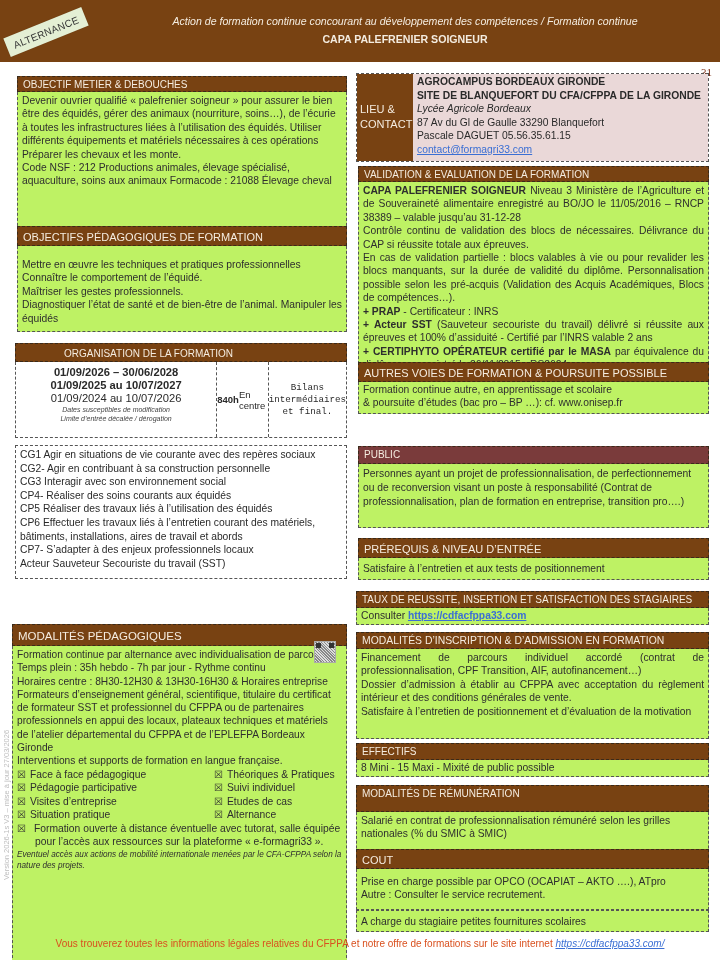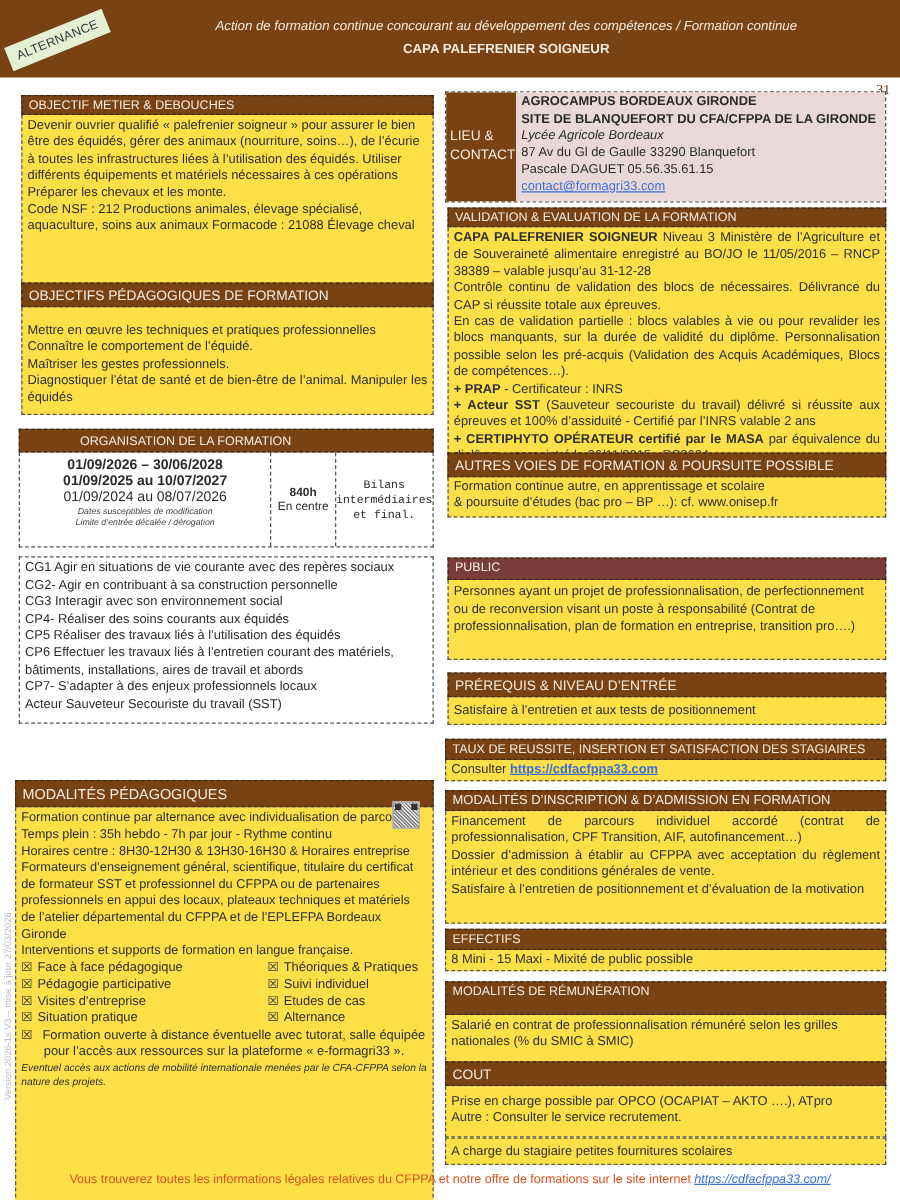--- a/index.html
+++ b/index.html
@@ -15,41 +15,41 @@
              font-style: italic; font-size: 10.6px; }
   .top-title { position: absolute; left: 90px; top: 33px; width: 630px; text-align: center; color: #f4ece0;
                font-size: 10.6px; font-weight: bold; }
   .pagenum { position: absolute; right: 8px; top: 66px; font-family: "Liberation Serif", serif; font-size: 11px; color: #7a2a10; }
 
   .sec { position: absolute; }
   .hdr { background: #784212; color: #f5ece0; font-size: 10px; padding: 2px 5px; height: 16px; line-height: 12px;
          border: 1px dashed #3a2a1a; white-space: nowrap; overflow: hidden; }
   .hdr.big { font-size: 11px; height: 20px; line-height: 16px; }
   .hdr.public { background: #7a3b3b; }
-  .body { border: 1px dashed #555; border-top: none; font-size: 10.3px; line-height: 13.4px; padding: 2px 4px; color: #2e2e2e; background: #fde047; }
+  .body { border: 1px dashed #555; border-top: none; font-size: 10.3px; line-height: 13.4px; padding: 2px 4px; color: #2e2e2e; background: #bef264; }
   .body.just { text-align: justify; }
   .body p { margin: 0; }
   .line { display: block; }
   b { font-weight: bold; }
   a.lnk { color: #3b6fd4; text-decoration: underline; }
 
   
   .lieu { position: absolute; left: 356px; top: 73px; width: 353px; height: 89px; display: flex; border: 1px dashed #555; }
   .lieu-label { width: 56px; background: #784212; color: #f5ece0; font-size: 11px; line-height: 15px; padding: 28px 0 0 3px; }
   .lieu-info { flex: 1; background: #ead8d8; font-size: 10.3px; line-height: 13.6px; padding: 1px 4px; }
   .lieu-info .b { font-weight: bold; }
   .lieu-info .i { font-style: italic; }
 
   
   .org-tbl { display: flex; border: 1px dashed #555; border-top: none; height: 76px; }
   .org-c1 { width: 203px; text-align: center; padding-top: 4px; border-right: 1px dashed #555; }
   .org-c1 .d1, .org-c1 .d2 { font-weight: bold; font-size: 11.2px; line-height: 13px; }
   .org-c1 .d3 { font-size: 11.2px; line-height: 13px; }
   .org-c1 .n { font-style: italic; font-size: 7px; line-height: 9px; color: #444; }
-  .org-c2 { width: 52px; display: flex; flex-direction: column; justify-content: center; align-items: center; border-right: 1px dashed #555; font-size: 9.5px; line-height: 11px; }
+  .org-c2 { width: 52px; display: flex; flex-direction: row; justify-content: center; align-items: center; border-right: 1px dashed #555; font-size: 9.5px; line-height: 11px; }
   .org-c2 .h { font-weight: bold; }
   .org-c3 { flex: 1; display: flex; flex-direction: column; justify-content: center; align-items: center; font-size: 9.2px; line-height: 12px; text-align: center; font-family: Liberation Mono, monospace; }
 
   .cg { border: 1px dashed #555; font-size: 10.3px; line-height: 13.6px; padding: 2px 4px; }
 
   .checks { display: grid; grid-template-columns: 197px 1fr; font-size: 10.3px; line-height: 13.5px; }
   .chk::before { content: "\2612"; margin-right: 4px; font-size: 10px; }
   .chk-wide { padding-left: 18px; text-indent: -18px; font-size: 10.3px; line-height: 13.5px; }
   .chk-wide::before { content: "\2612"; margin-right: 8px; font-size: 10px; }
   .note { font-style: italic; font-size: 8.2px; line-height: 11px; }
@@ -96,21 +96,21 @@
     <span class="line">Diagnostiquer l’état de santé et de bien-être de l’animal. Manipuler les équidés</span>
   </div>
 </div>
 
 <div class="sec" style="left:15px; top:343px; width:332px;">
   <div class="hdr" style="height:19px; line-height:15px;padding-left:48px;">ORGANISATION  DE LA FORMATION</div>
   <div class="org-tbl">
     <div class="org-c1">
       <div class="d1">01/09/2026 – 30/06/2028</div>
       <div class="d2">01/09/2025 au 10/07/2027</div>
-      <div class="d3">01/09/2024 au 08/07/2026</div>
+      <div class="d3">01/09/2024 au 10/07/2026</div>
       <div class="n">Dates susceptibles de modification</div>
       <div class="n">Limite d’entrée décalée / dérogation</div>
     </div>
     <div class="org-c2">
       <div class="h">840h</div>
       <div>En centre</div>
     </div>
     <div class="org-c3">
       <div>Bilans</div>
       <div>intermédiaires</div>

